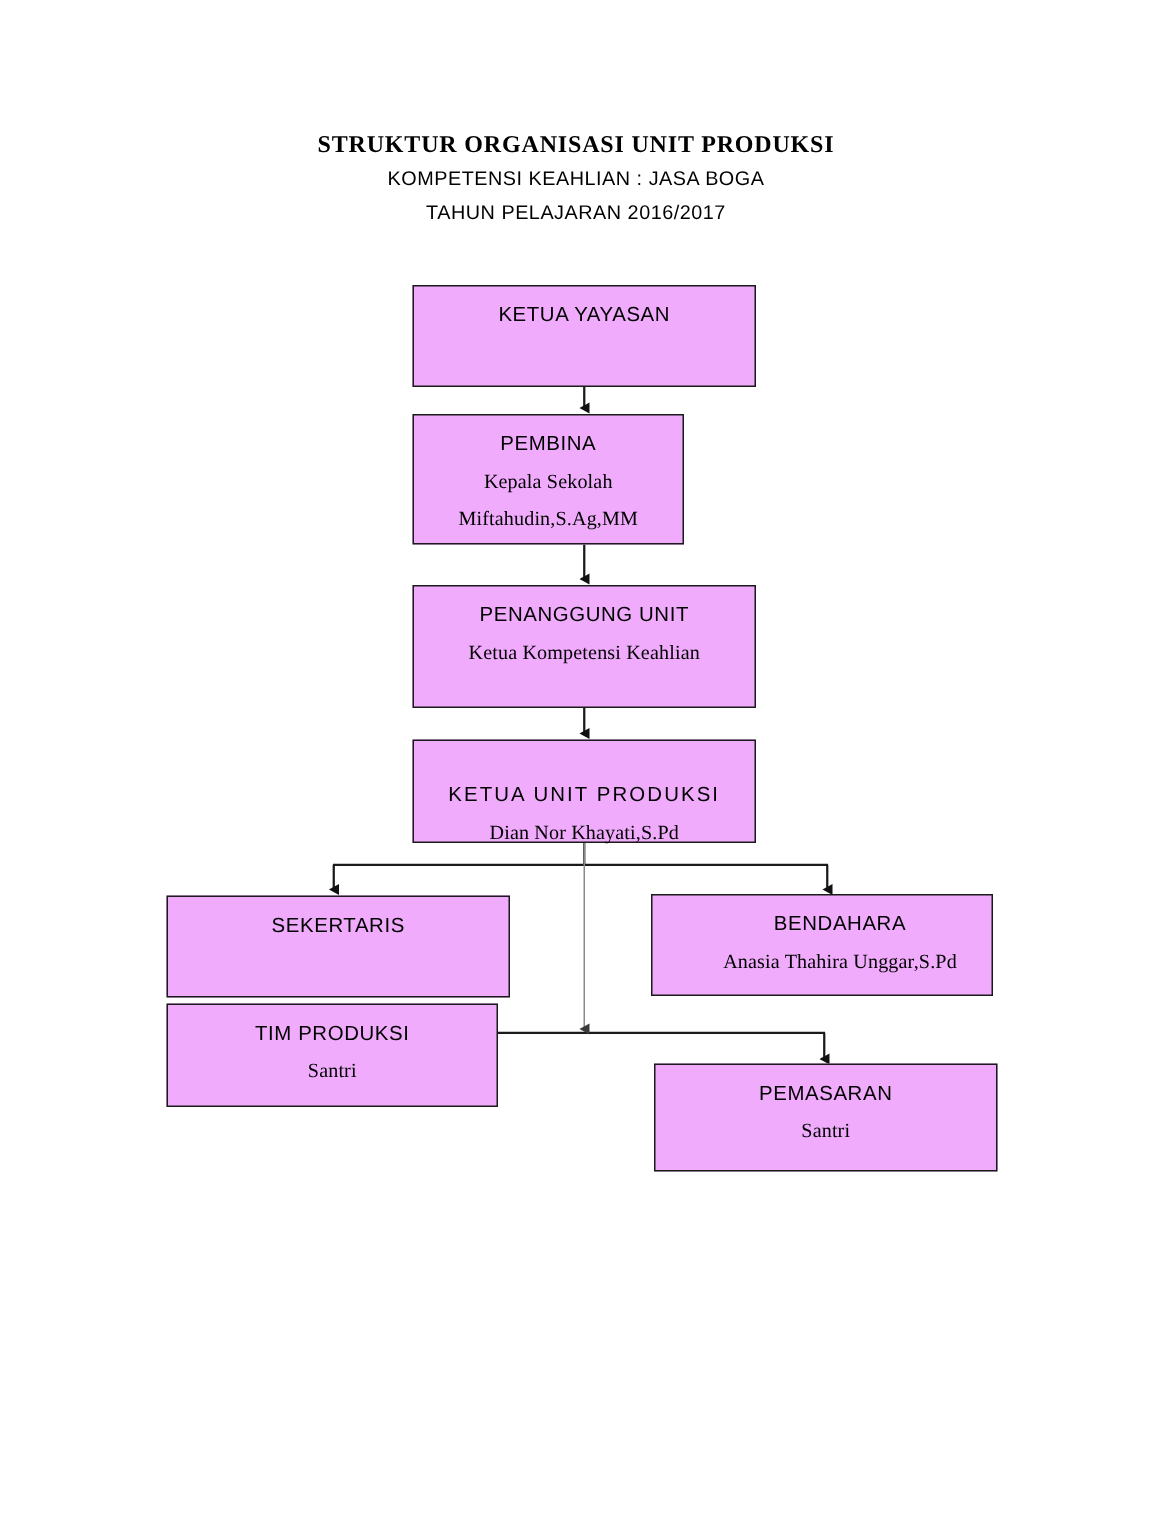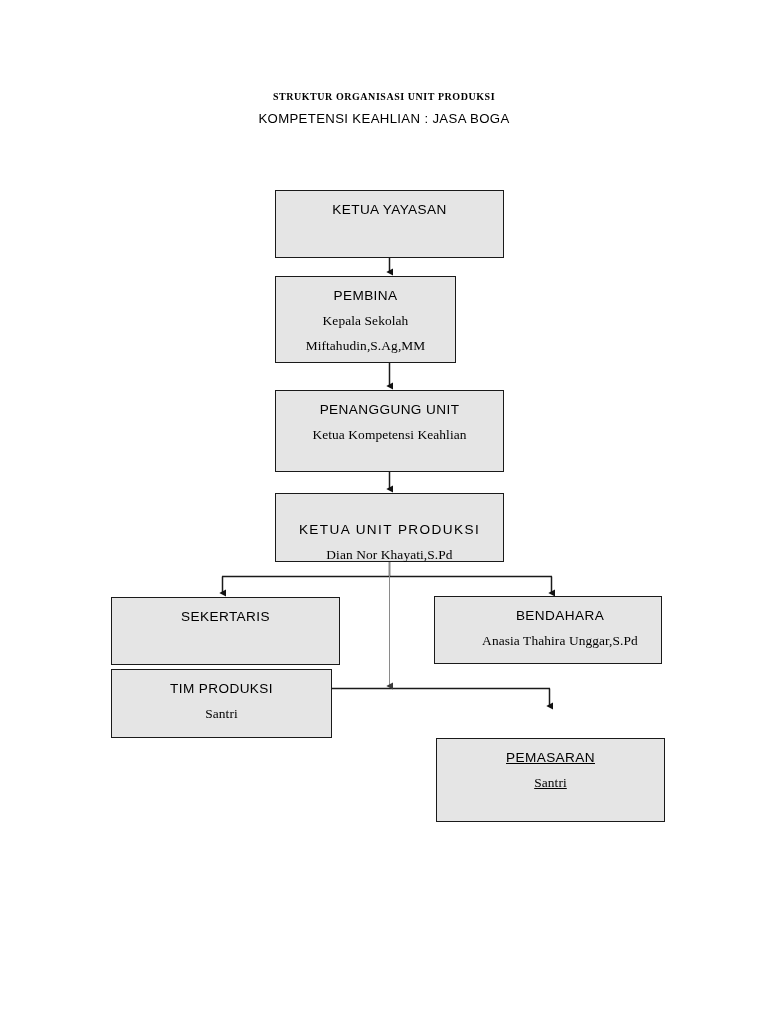--- a/index.html
+++ b/index.html
@@ -25,21 +25,21 @@
   .header {
     position: absolute;
     left: 0;
     top: 86px;
     width: 768px;
     text-align: center;
   }
   .header .title-main {
     font-family: "Liberation Serif", "DejaVu Serif", serif;
     font-weight: bold;
-    font-size: 10px;
+    font-size: 16px;
     letter-spacing: 0.55px;
     line-height: 22px;
     white-space: nowrap;
   }
   .header .title-sub {
     font-family: "Liberation Sans", "DejaVu Sans", sans-serif;
     font-weight: normal;
     font-size: 13.2px;
     letter-spacing: 0.35px;
     line-height: 22.5px;
@@ -60,21 +60,21 @@
     top: 0;
     width: 768px;
     height: 1024px;
     pointer-events: none;
   }
 
   .node {
     position: absolute;
     box-sizing: border-box;
     border: 1.4px solid #1a1a1a;
-    background: #e5e5e5;
+    background: #f0abfc;
     text-align: center;
     padding-top: 7px;
   }
   .node .line {
     display: block;
     white-space: nowrap;
   }
   .node .line.role {
     font-family: "Liberation Sans", "DejaVu Sans", sans-serif;
     font-size: 13.6px;
@@ -93,20 +93,21 @@
   }
 </style>
 </head>
 <body>
 
 <div class="sheet">
 
   <div class="header">
     <div class="title-main">STRUKTUR ORGANISASI UNIT PRODUKSI</div>
     <div class="title-sub">KOMPETENSI KEAHLIAN : JASA BOGA</div>
+    <div class="title-sub">TAHUN PELAJARAN 2016/2017</div>
   </div>
 
   <div class="chart">
 
     <svg class="svg-layer" viewBox="0 0 768 1024" width="768" height="1024">
       <defs>
         <marker id="arrowhead" markerWidth="9" markerHeight="9" refX="4.2" refY="4.4" orient="auto" markerUnits="userSpaceOnUse">
           <path d="M0.6,0.9 L7.8,0.9 L4.2,7.6 Z" fill="#111111"></path>
         </marker>
         <marker id="arrowhead-faint" markerWidth="9" markerHeight="9" refX="4.2" refY="4.4" orient="auto" markerUnits="userSpaceOnUse">
@@ -164,19 +165,19 @@
     <div class="node" style="left:434px; top:596px; width:228px; height:68px;padding-left:24px;">
       <span class="line role">BENDAHARA</span>
       <span class="line person">Anasia Thahira Unggar,S.Pd</span>
     </div>
 
     <div class="node" style="left:111px; top:669px; width:221px; height:69px;">
       <span class="line role">TIM PRODUKSI</span>
       <span class="line person">Santri</span>
     </div>
 
-    <div class="node" style="left:436px; top:738px; width:229px; height:84px;text-decoration:underline;">
+    <div class="node" style="left:436px; top:709px; width:229px; height:72px;">
       <span class="line role">PEMASARAN</span>
       <span class="line person">Santri</span>
     </div>
 
   </div>
 </div>
 
 </body></html>

